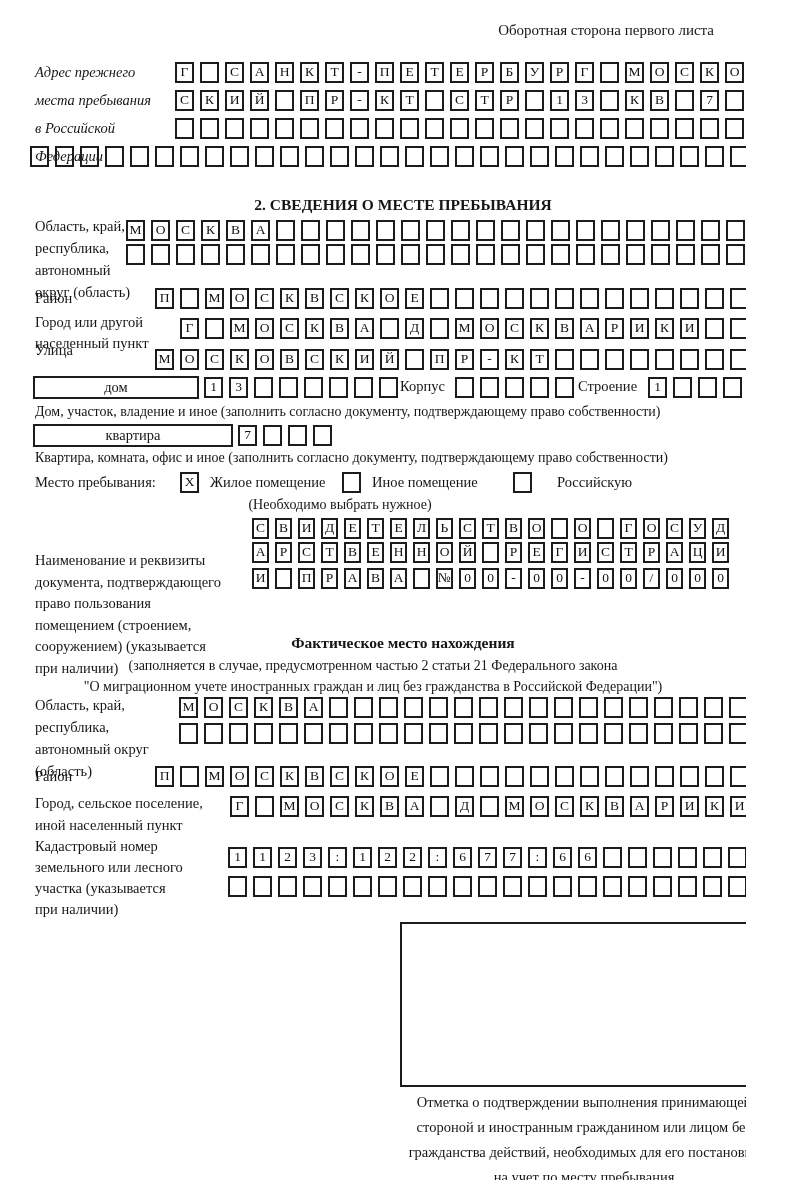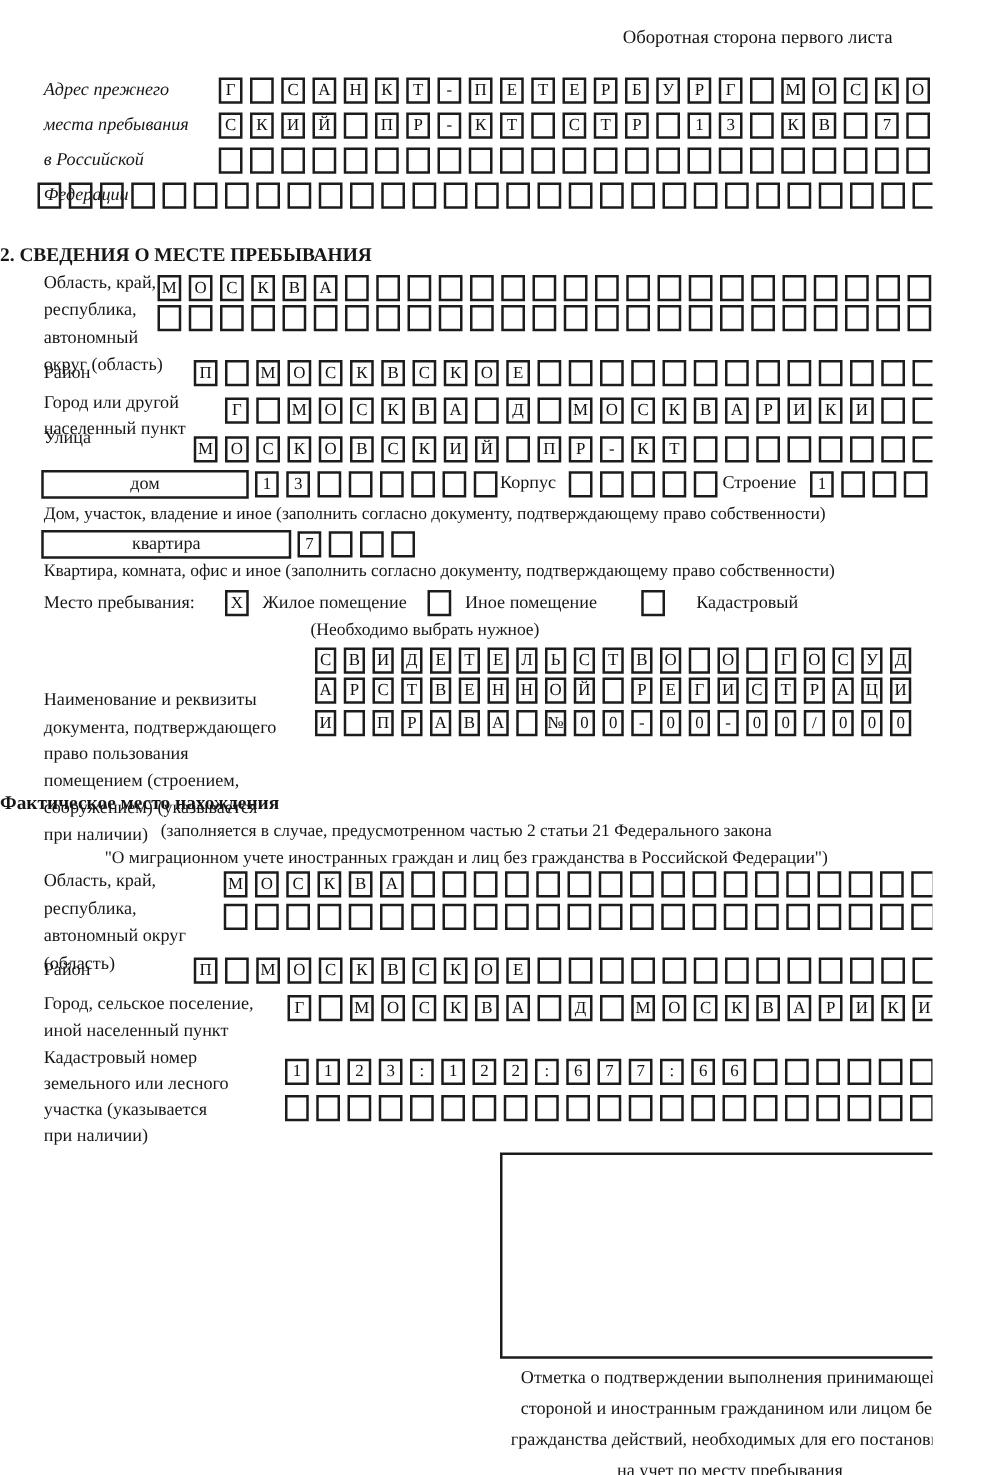--- a/index.html
+++ b/index.html
@@ -16,21 +16,21 @@
     font-size:13.5px;line-height:16px;vertical-align:top;color:#111;
   }
   .tight .cell{width:17px;margin-right:6px;}
   .cb{position:absolute;margin:0;}
   
   .lbl{position:absolute;font-size:14.5px;line-height:21px;white-space:pre-line;}
   .lh28{line-height:28px;}
   .lh22{line-height:22px;}
   .capl{position:absolute;font-size:14px;white-space:nowrap;font-family:Liberation Serif, serif;}
   .capc{position:absolute;width:100%;text-align:center;font-size:14px;}
-  .hd{position:absolute;width:100%;text-align:left;font-weight:bold;font-size:15.5px;}
+  .hd{position:absolute;width:100%;text-align:center;font-weight:bold;font-size:15.5px;padding-left:30px;}
   .note-tr{position:absolute;top:22px;right:32px;font-size:15px;}
   .fieldbox{
     position:absolute;box-sizing:border-box;height:23px;border:2px solid #1c1c1c;
     text-align:center;font-size:14.5px;line-height:19px;
   }
   .inline-lbl{position:absolute;font-size:14.5px;white-space:nowrap;}
   .stampbox{position:absolute;left:400px;top:922px;width:363px;height:161px;border:2px solid #1c1c1c;}
   .stampcap{
     position:absolute;left:388px;top:1090px;width:392px;text-align:center;
     font-size:14.5px;line-height:25px;white-space:pre-line;
@@ -82,21 +82,21 @@
   <div class="fieldbox" style="left:33px;top:424px;width:200px;">квартира</div>
   <div class="cellrow" style="left:238px;top:425px"><span class="cell">7</span><span class="cell"></span><span class="cell"></span><span class="cell"></span></div>
   <div class="capl" style="left:35px;top:450px">Квартира, комната, офис и иное (заполнить согласно документу, подтверждающему право собственности)</div>
 
   <div class="inline-lbl" style="left:35px;top:474px">Место пребывания:</div>
   <span class="cell cb" style="left:180px;top:472px">X</span>
   <div class="inline-lbl" style="left:210px;top:474px">Жилое помещение</div>
   <span class="cell cb" style="left:342px;top:472px"></span>
   <div class="inline-lbl" style="left:372px;top:474px">Иное помещение</div>
   <span class="cell cb" style="left:513px;top:472px"></span>
-  <div class="inline-lbl" style="left:557px;top:474px">Кадастровый</div>
+  <div class="inline-lbl" style="left:557px;top:474px">Российскую</div>
   <div class="capc" style="top:497px;width:680px;">(Необходимо выбрать нужное)</div>
 
   <div class="lbl" style="left:35px;top:514px;width:218px;line-height:21.5px;margin-top:36px;">Наименование и реквизиты
 документа, подтверждающего
 право пользования
 помещением (строением,
 сооружением) (указывается
 при наличии)</div>
   <div class="cellrow tight" style="left:252px;top:518px"><span class="cell">С</span><span class="cell">В</span><span class="cell">И</span><span class="cell">Д</span><span class="cell">Е</span><span class="cell">Т</span><span class="cell">Е</span><span class="cell">Л</span><span class="cell">Ь</span><span class="cell">С</span><span class="cell">Т</span><span class="cell">В</span><span class="cell">О</span><span class="cell"></span><span class="cell">О</span><span class="cell"></span><span class="cell">Г</span><span class="cell">О</span><span class="cell">С</span><span class="cell">У</span><span class="cell">Д</span></div>
   <div class="cellrow tight" style="left:252px;top:542px"><span class="cell">А</span><span class="cell">Р</span><span class="cell">С</span><span class="cell">Т</span><span class="cell">В</span><span class="cell">Е</span><span class="cell">Н</span><span class="cell">Н</span><span class="cell">О</span><span class="cell">Й</span><span class="cell"></span><span class="cell">Р</span><span class="cell">Е</span><span class="cell">Г</span><span class="cell">И</span><span class="cell">С</span><span class="cell">Т</span><span class="cell">Р</span><span class="cell">А</span><span class="cell">Ц</span><span class="cell">И</span></div>

